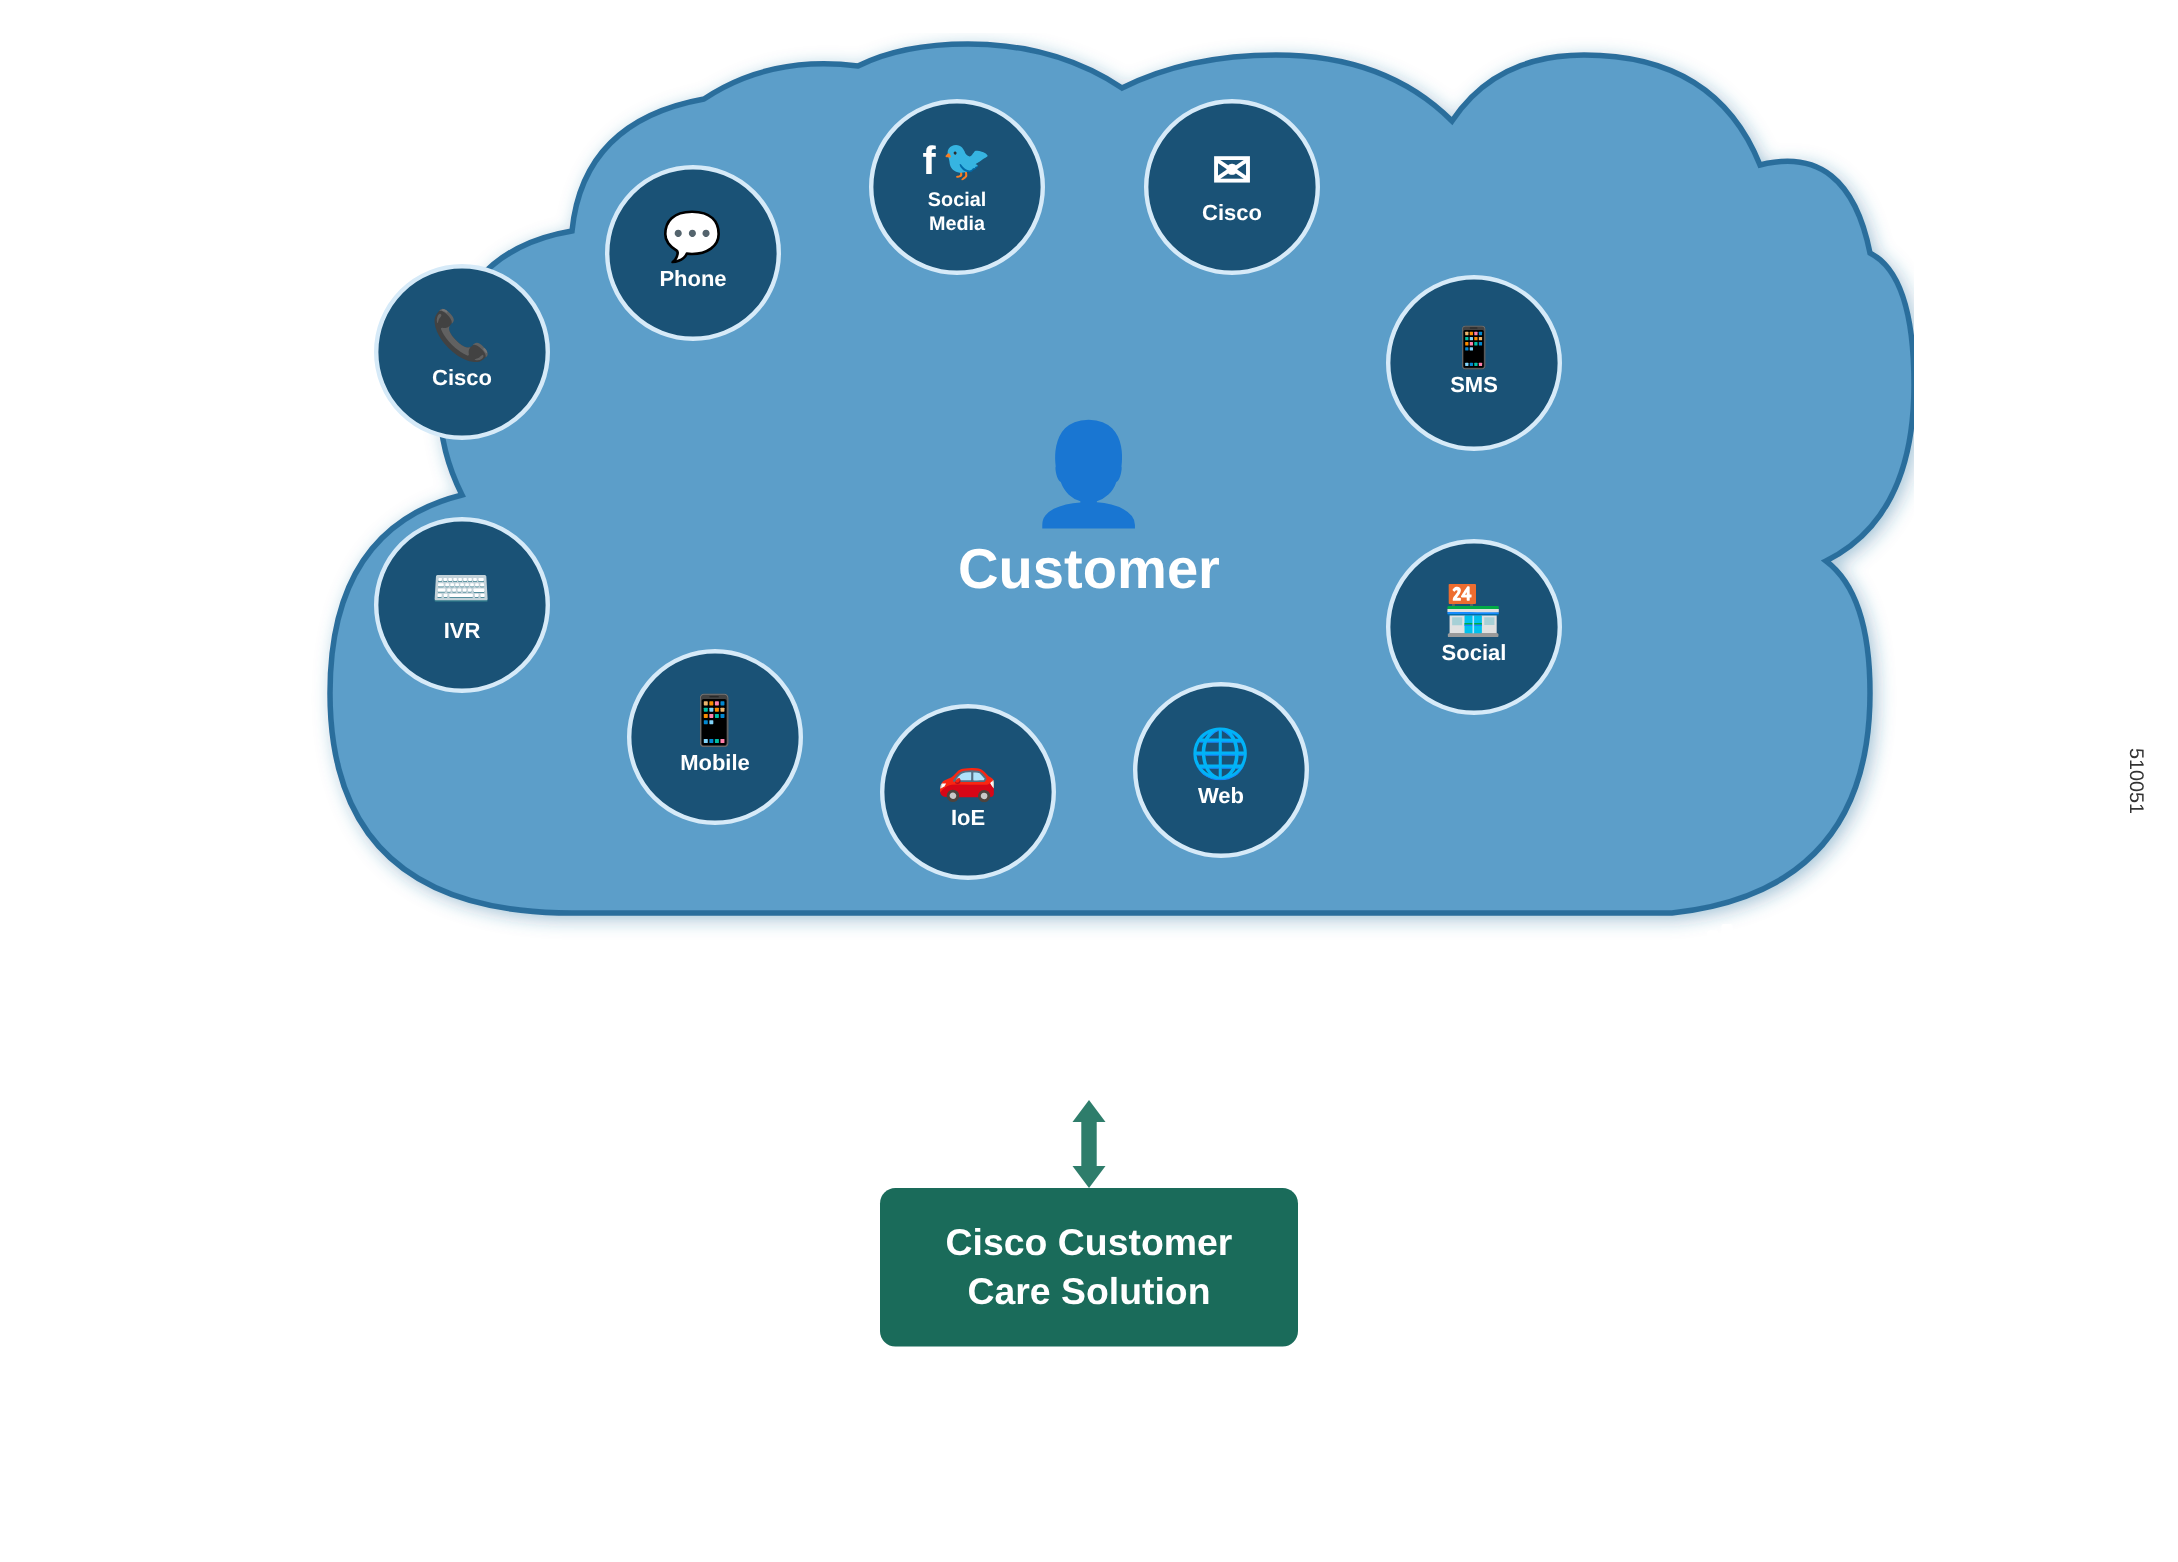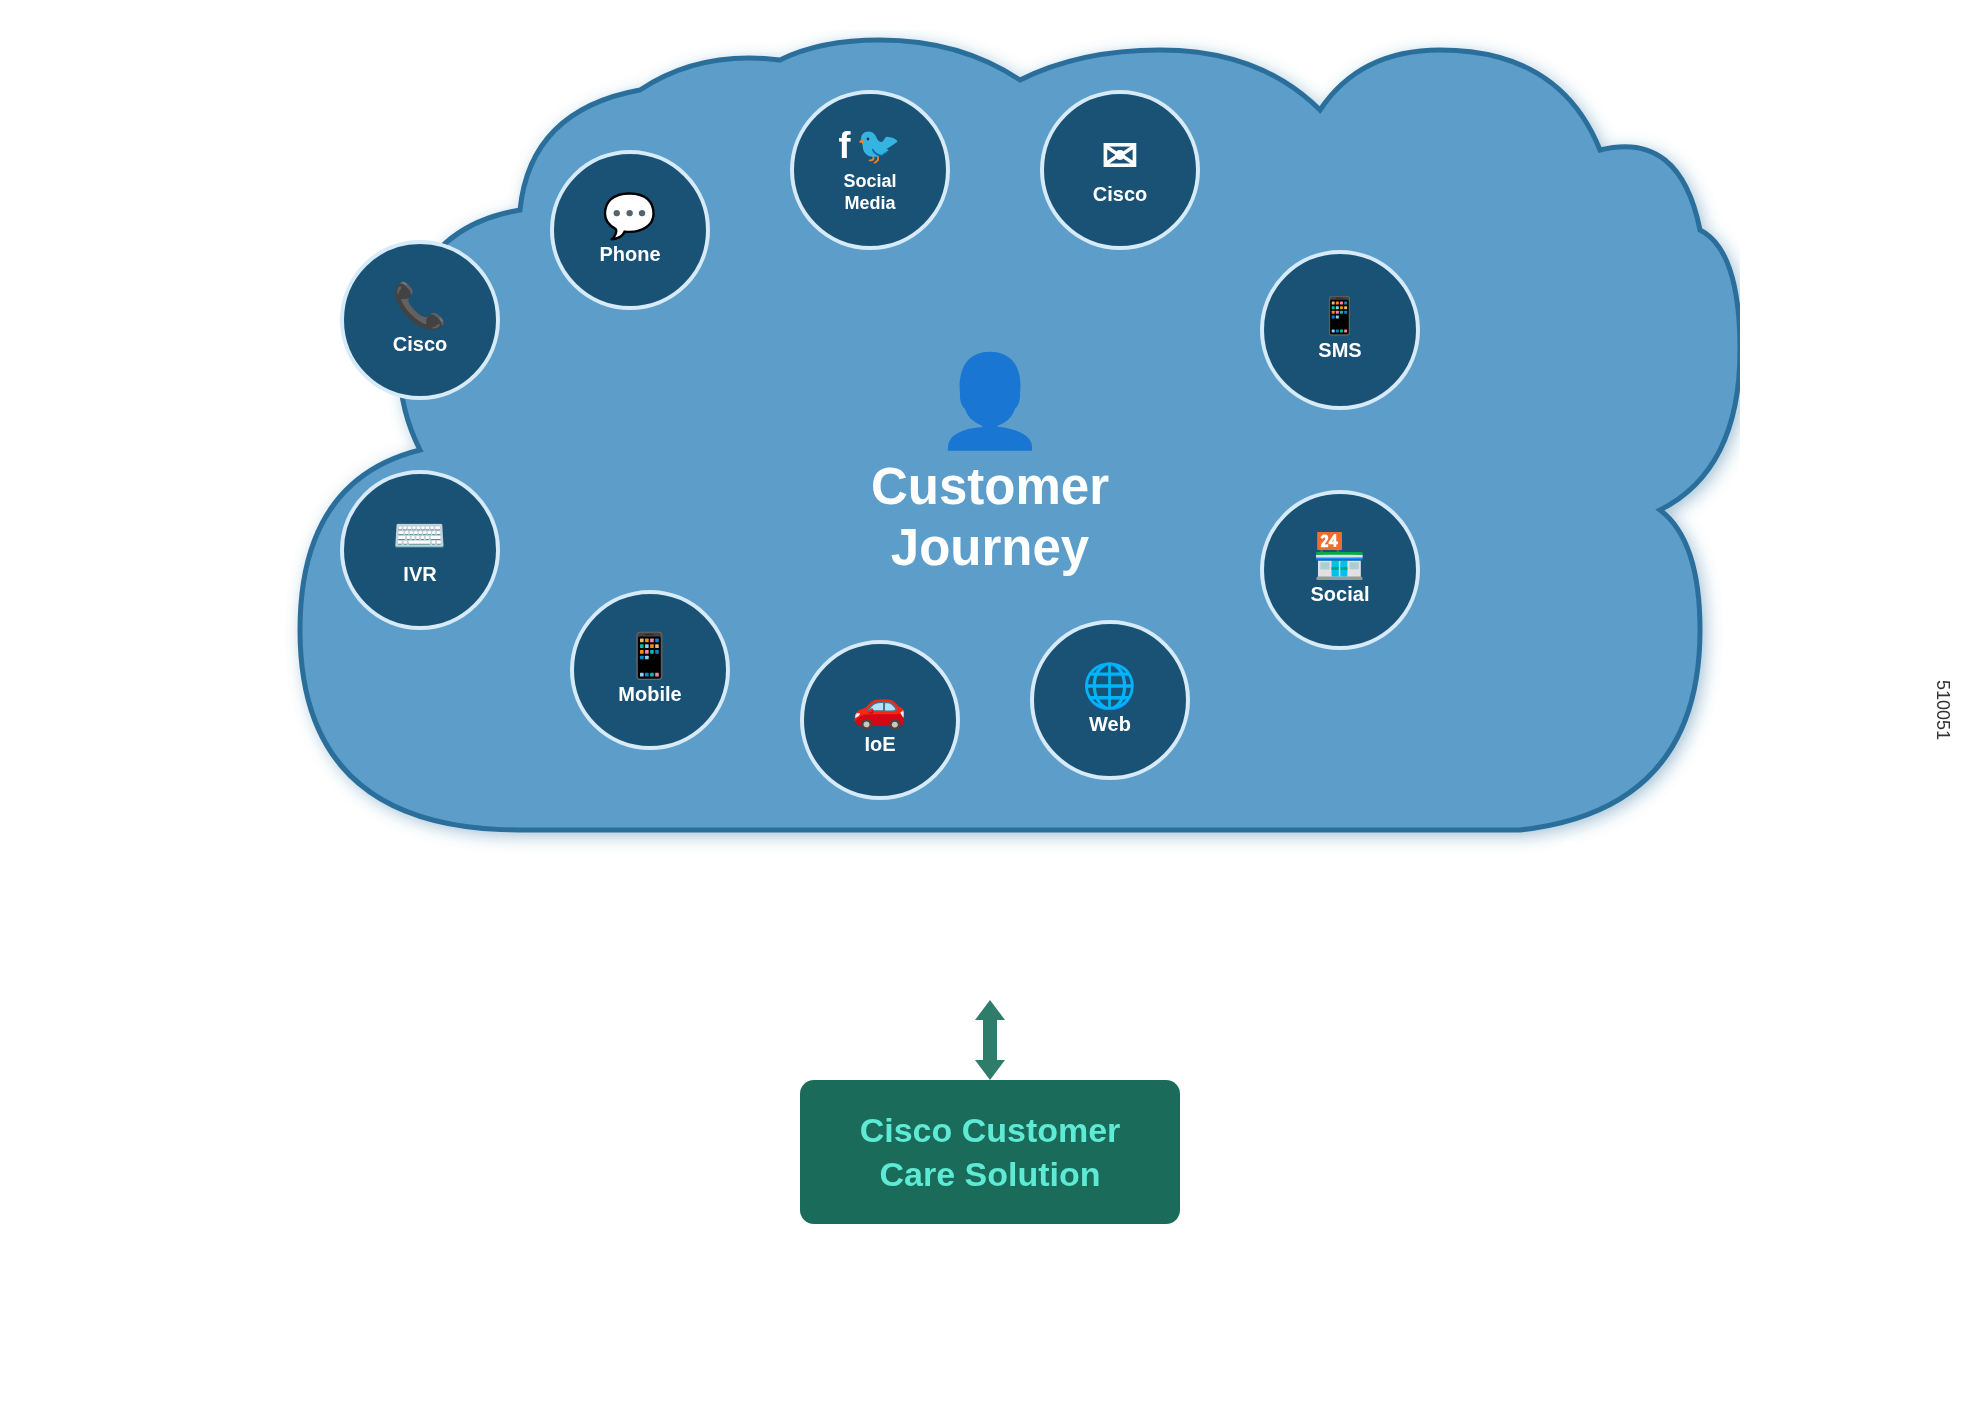--- a/index.html
+++ b/index.html
@@ -117,21 +117,21 @@
     }
 
     .arrow-vertical {
       width: 50px;
       height: 80px;
     }
 
     .solution-box {
       padding: 28px 60px;
       border-radius: 14px;
-      color: #5eead4;
+      color: #ffffff;
       font-size: 34px;
       font-weight: bold;
       text-align: center;
       min-width: 380px;
       line-height: 1.3;
     }
 
     .solution-box.cisco {
       background: #1a6b5a;
     }
@@ -269,21 +269,20 @@
 
       <div class="channel-circle" style="top: 210px; left: 100px;">
         <div class="icon">📞</div>
         <div class="label">Cisco</div>
       </div>
 
       <div class="center-content" style="top: 46%; left: 50%;">
         <div class="person-icon">👤</div>
         <div class="journey-title">
           <span>Customer</span><br>
-          <span>Journey</span>
         </div>
       </div>
 
       <div class="cisco-logo">
         
         <svg width="120" height="40" viewBox="0 0 120 40">
           <rect x="0" y="16" width="10" height="14" rx="2" fill="white"></rect>
           <rect x="13" y="8" width="10" height="22" rx="2" fill="white"></rect>
           <rect x="26" y="2" width="10" height="28" rx="2" fill="white"></rect>
           <rect x="39" y="8" width="10" height="22" rx="2" fill="white"></rect>

